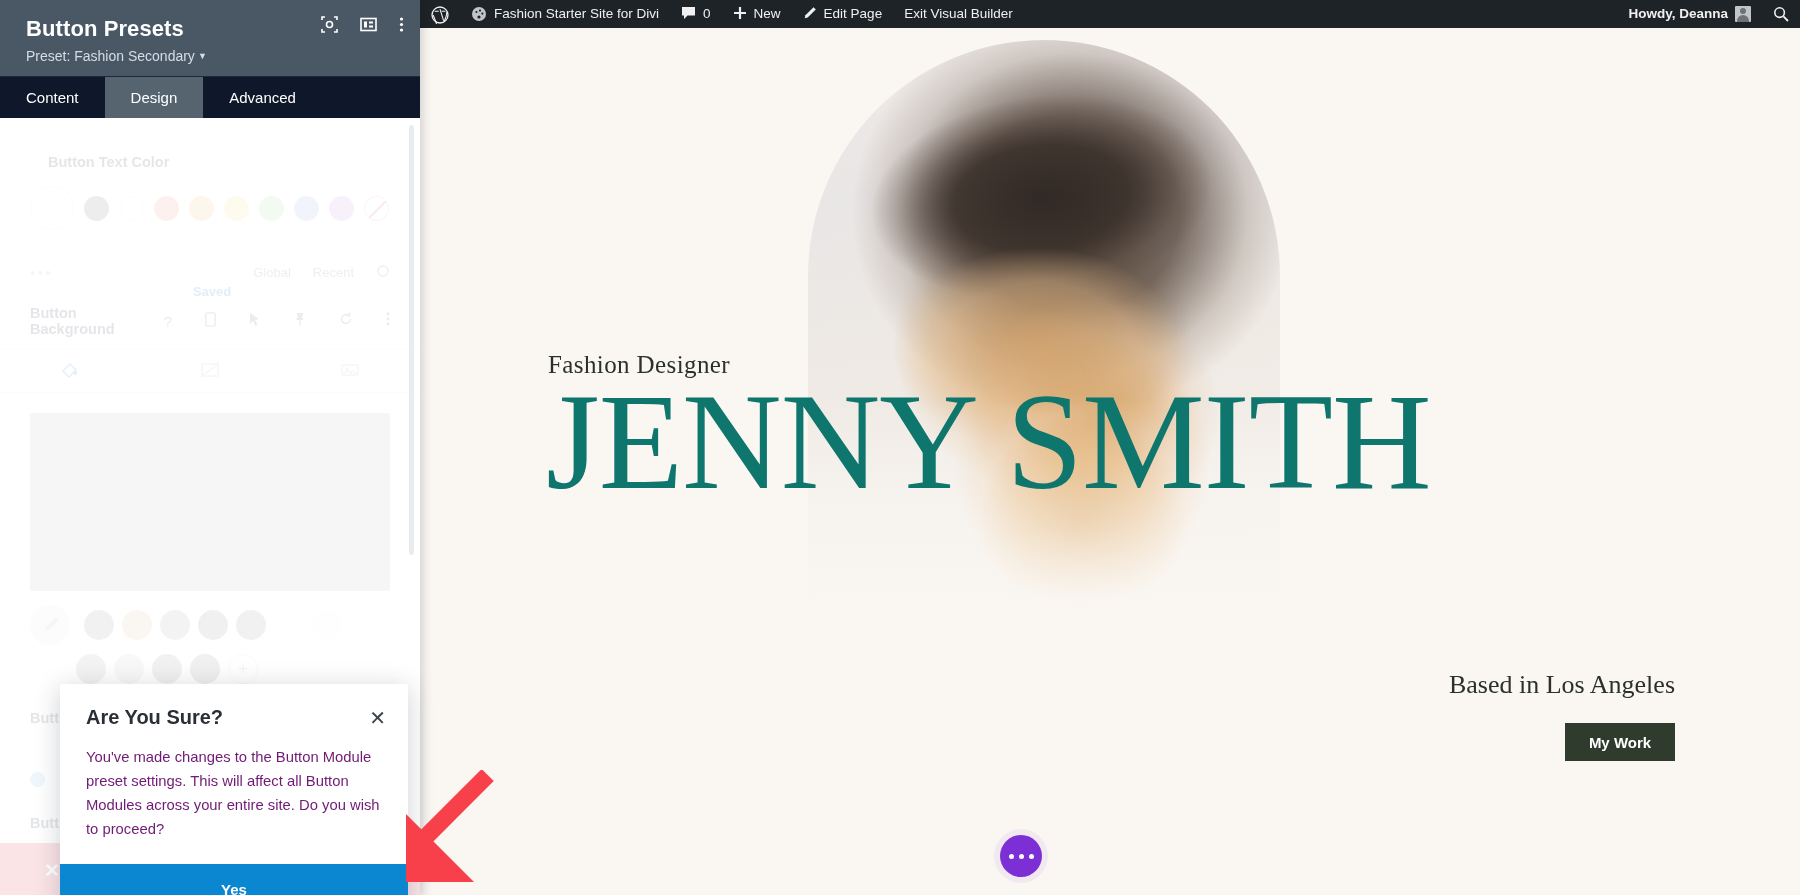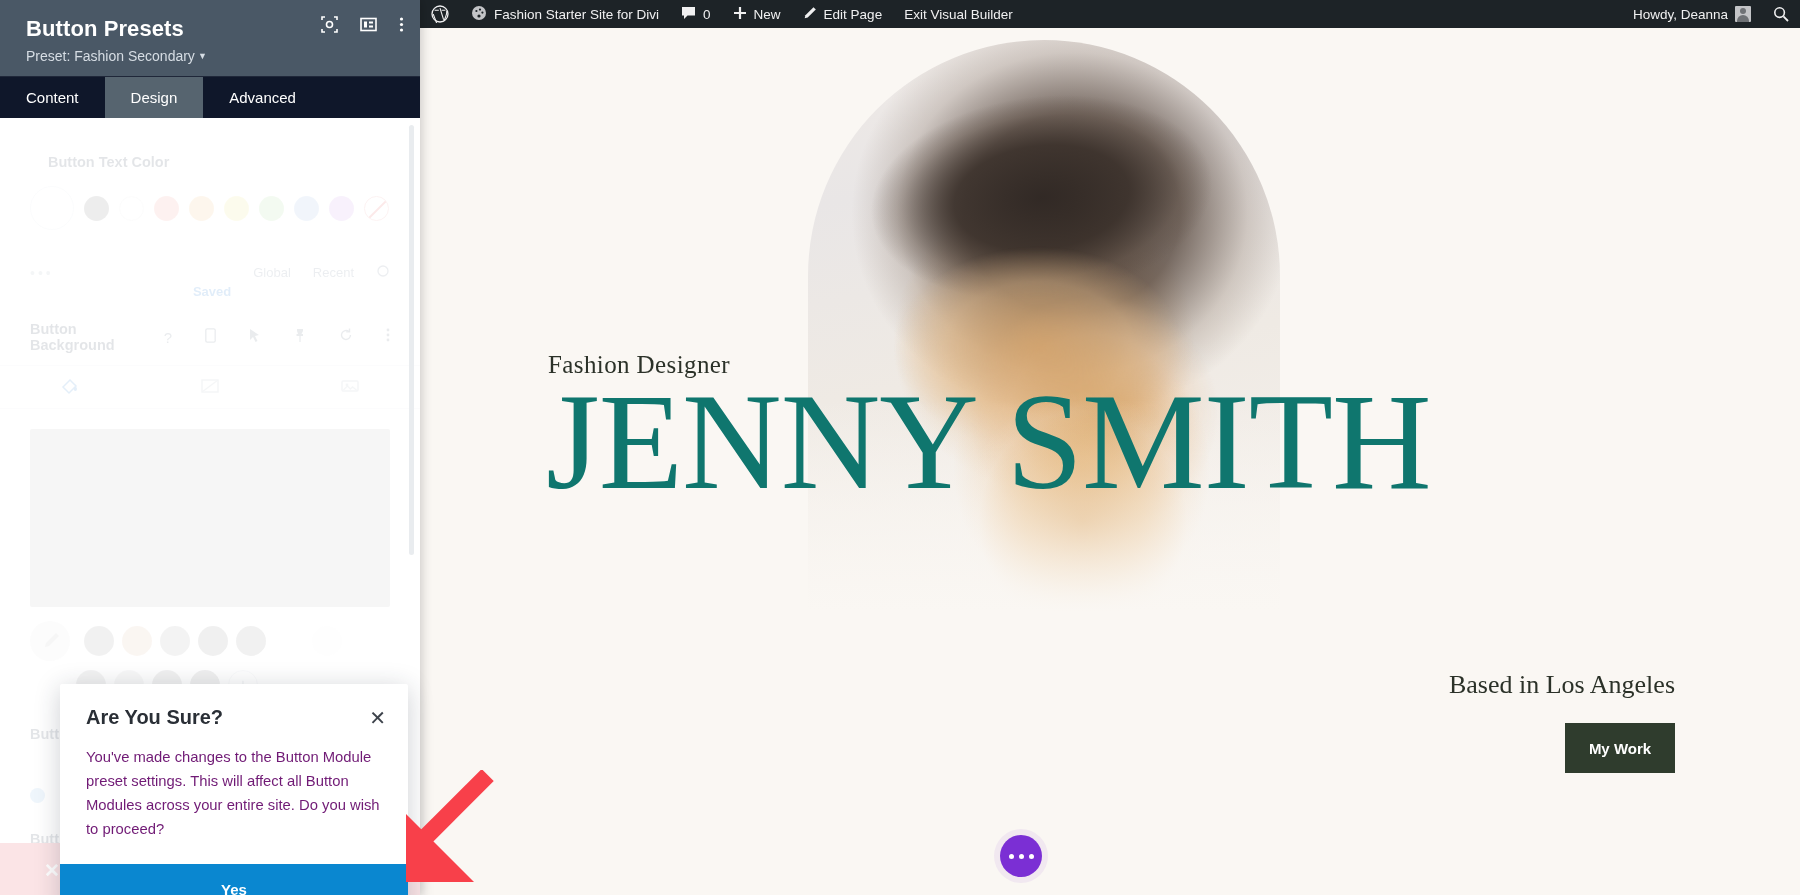--- a/index.html
+++ b/index.html
@@ -99,22 +99,22 @@
   }
 
   
   #arrow{ position:absolute; left:400px; top:770px; z-index:70; }
 
   
   #adminbar{
     position:absolute; left:420px; top:0; right:0; height:28px; background:#1d2327;
     display:flex; align-items:center; color:#f0f0f1; font-size:13.5px; z-index:30;
   }
-  #adminbar .ab-item{ display:flex; align-items:center; gap:7px; padding:6px 11px; height:28px; cursor:pointer; white-space:nowrap;}
-  #adminbar .ab-right{ margin-left:auto; display:flex; align-items:center; }
+  #adminbar .ab-item{ display:flex; gap:7px; padding:6px 11px; height:28px; cursor:pointer; white-space:nowrap;}
+  #adminbar .ab-right{ margin-left:auto; display:flex; align-items:center;font-weight:bold; }
   .avatar-sq{ width:16px;height:16px;background:#c3c4c7;border-radius:1px;position:relative;overflow:hidden;}
   .avatar-sq:before{content:"";position:absolute;left:5px;top:2px;width:6px;height:6px;border-radius:50%;background:#6e7175;}
   .avatar-sq:after{content:"";position:absolute;left:2px;top:9px;width:12px;height:8px;border-radius:6px 6px 0 0;background:#6e7175;}
 
   
   #canvas{
     position:absolute; left:420px; top:28px; right:0; bottom:0;
     background:#faf7f3; overflow:hidden;
   }
   #page-strip{
@@ -166,21 +166,21 @@
     position:absolute; left:76px; top:350px; width:1090px;
     font-family:"Liberation Serif", serif; color:#0f766e;
     font-size:138px; line-height:.93; letter-spacing:-1px; white-space:nowrap;
   }
   #headline .l2{ display:block; }
   #based{
     position:absolute; right:125px; top:642px;
     font-family:"Liberation Serif", serif; font-size:26px; color:#2b3128;
   }
   #mywork{
-    position:absolute; right:125px; top:695px; width:110px; height:50px;
+    position:absolute; right:125px; top:695px; width:110px; height:38px;
     background:#2f3c2d; color:#fff; font-weight:bold; font-size:15px;
     display:flex; align-items:center; justify-content:center; cursor:pointer;
   }
   #divi-fab{
     position:absolute; left:530px; bottom:18px; width:42px; height:42px; border-radius:50%;
     background:#7b2fd4; display:flex; align-items:center; justify-content:center; gap:5px;
     box-shadow:0 0 0 6px rgba(123,47,212,.07); cursor:pointer;
   }
   #divi-fab i{ width:5px;height:5px;border-radius:50%;background:#fff;display:block;}
 </style>
@@ -252,21 +252,21 @@
         <span>Global</span>
         <span>Recent</span>
         <span>
           <svg width="14" height="14" viewBox="0 0 14 14">
               <circle cx="7" cy="7" r="5" fill="none" stroke="#9aa6b4" stroke-width="1.3"></circle>
             </svg>
         </span>
       </div>
     </div>
 
-    <div class="ctrl-row dim" style="margin-top:22px;display:flex;align-items:center;gap:33px;">
+    <div class="ctrl-row dim" style="margin-top:6px;display:flex;align-items:center;gap:33px;">
       <div class="ctrl-label">Button Background</div>
       <span style="color:#8d98a6;font-size:15px;">?</span>
       <span><svg width="11" height="15" viewBox="0 0 11 15">
             <rect x="0.8" y="0.8" width="9.4" height="13.4" rx="1.4" fill="none" stroke="#8d98a6" stroke-width="1.3"></rect>
           </svg></span>
       <span><svg width="12" height="15" viewBox="0 0 12 15">
             <path d="M1 1l9 6-4 1 2.5 5-2 1-2.5-5L1 12z" fill="#8d98a6"></path>
           </svg></span>
       <span><svg width="12" height="15" viewBox="0 0 12 15">
             <path d="M3 1h6v2l-1.5 3h1.5v2H6.6v6H5.4V8H2.5V6H4L3 3z" fill="#8d98a6"></path>

